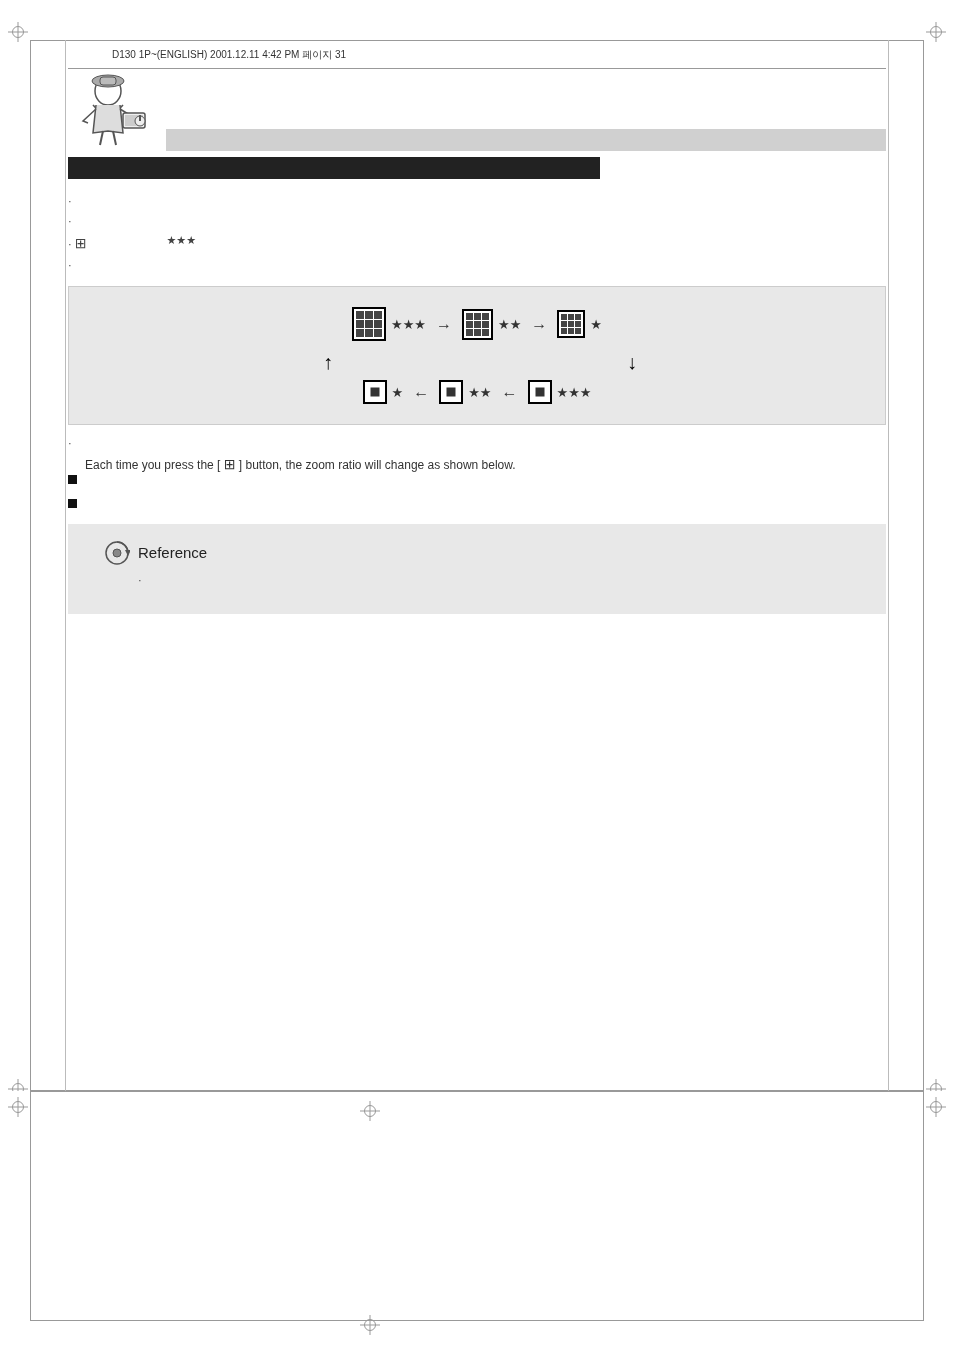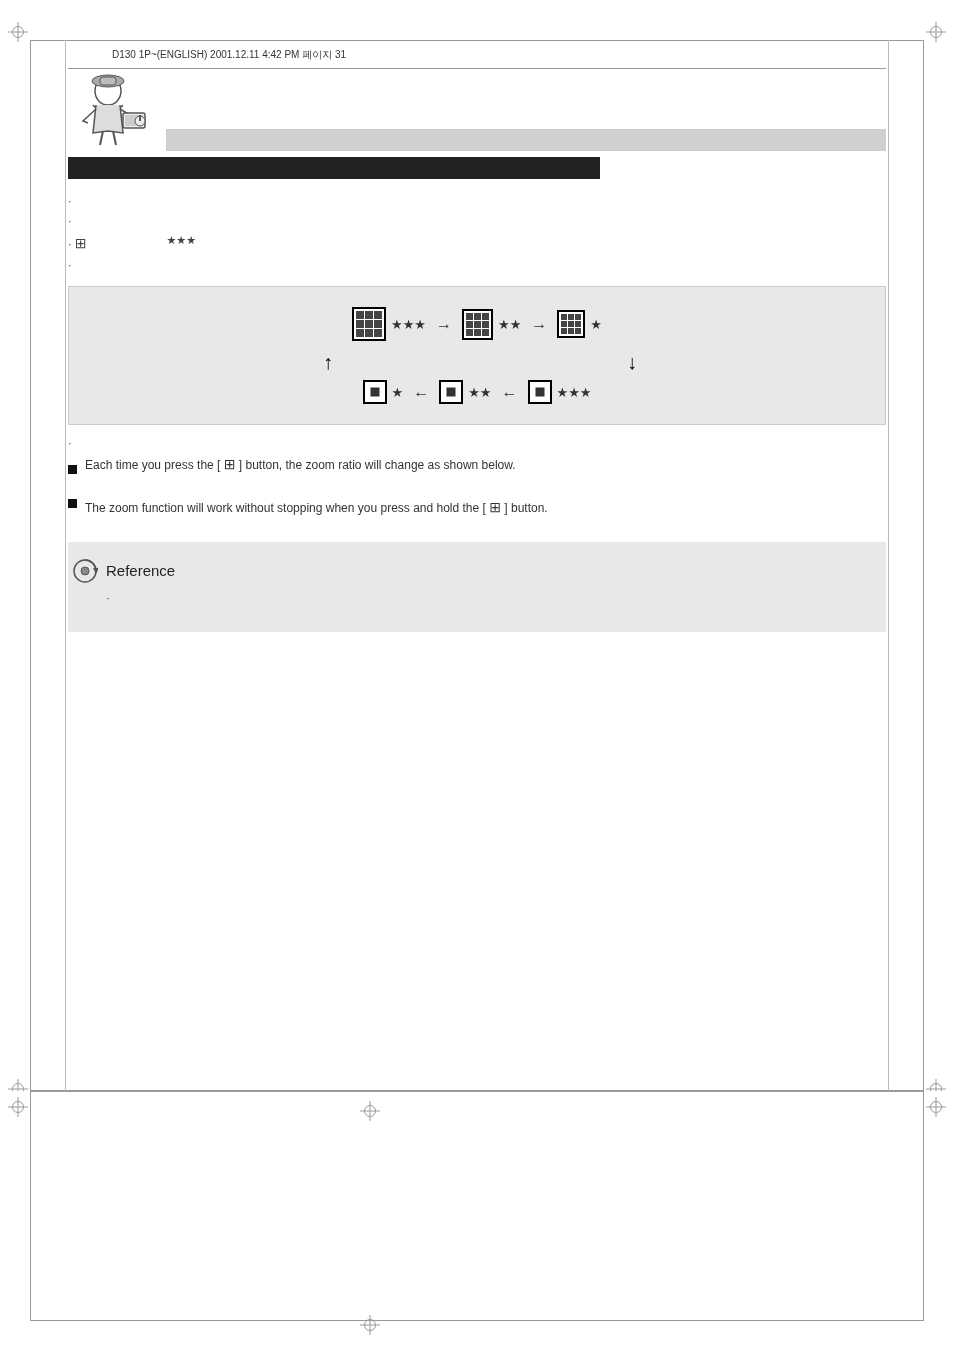--- a/index.html
+++ b/index.html
@@ -110,21 +110,21 @@
     .arrow {
       font-size: 16px;
       color: #333;
       font-weight: bold;
     }
 
     
     .reference-box {
       background: #e8e8e8;
       border: none;
-      padding: 16px 4px;
+      padding: 16px 36px;
       margin-top: 16px;
       min-height: 90px;
     }
 
     .reference-header {
       display: flex;
       align-items: center;
       gap: 8px;
       margin-bottom: 8px;
     }
@@ -362,30 +362,29 @@
           <div style="width:9px;height:9px;background:#333;position:absolute;top:50%;left:50%;transform:translate(-50%,-50%);"></div>
         </div>
         <span class="stars">★★★</span>
       </div>
     </div>
   </div>
 
   <div style="font-size:11px; color:#444; margin: 8px 0 4px 0;">·</div>
 
   <div class="block-section">
-    <div style="display:flex; align-items:center; margin-bottom:4px;">
+    <div style="display:flex; align-items:flex-end; margin-bottom:4px;">
       <span class="black-bullet"></span>
       <span class="section-text">Each time you press the [&nbsp;<span style="font-size:14px;">⊞</span>&nbsp;] button, the zoom ratio will change as shown below.</span>
     </div>
   </div>
 
   <div class="block-section">
     <div style="display:flex; align-items:flex-start; margin-bottom:4px;">
       <span class="black-bullet"></span>
-      <span class="section-text">The zoom function will work without stopping when you press and hold the [&nbsp;<span style="font-size:14px;">⊞</span>&nbsp;] button.</span>
     </div>
   </div>
 
   <div class="reference-box">
     <div class="reference-header">
 
       <div style="width:26px;height:26px;position:relative;flex-shrink:0;">
         <svg width="26" height="26" viewBox="0 0 26 26">
           <circle cx="13" cy="13" r="11" fill="none" stroke="#555" stroke-width="1.5"></circle>
           <circle cx="13" cy="13" r="4" fill="#888" stroke="#555" stroke-width="1"></circle>

